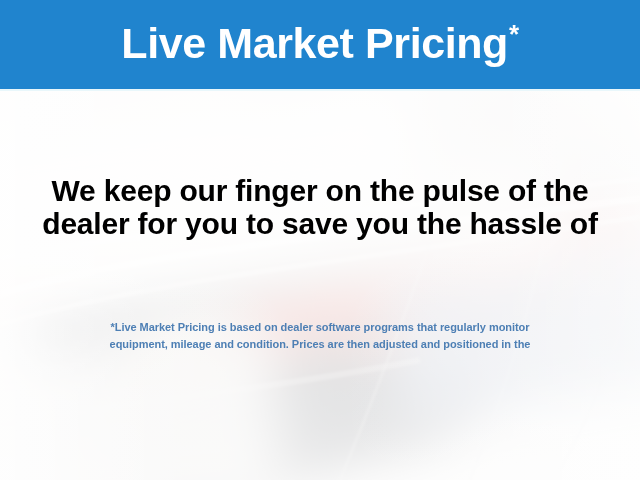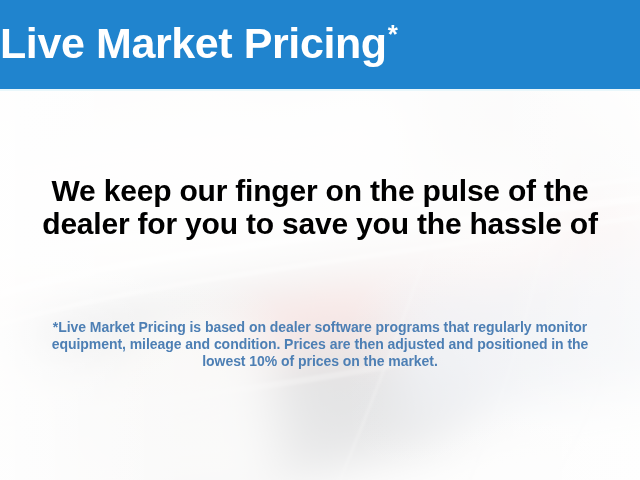--- a/index.html
+++ b/index.html
@@ -161,21 +161,21 @@
   .title-band {
     position: absolute;
     left: 0;
     top: 0;
     width: 640px;
     height: 89px;
     background: #2084ce;
     z-index: 3;
     display: flex;
     align-items: center;
-    justify-content: flex-start;
+    justify-content: center;
   }
   .title-band-underline {
     position: absolute;
     left: 0;
     top: 89px;
     width: 640px;
     height: 2px;
     background: #e9f7fb;
     z-index: 3;
   }
@@ -223,21 +223,21 @@
     white-space: nowrap;
   }
 
   .fineprint {
     position: absolute;
     left: 20px;
     top: 230px;
     width: 600px;
     text-align: center;
     color: #4d7fb4;
-    font-size: 14px;
+    font-size: 11px;
     font-weight: bold;
     line-height: 17px;
     letter-spacing: -0.05px;
   }
   .fineprint-line {
     display: block;
     white-space: nowrap;
   }
 </style>
 </head>
@@ -284,17 +284,16 @@
   <div class="content">
 
     <div class="headline">
       <span class="headline-line">We keep our finger on the pulse of the</span>
       <span class="headline-line">dealer for you to save you the hassle of</span>
     </div>
 
     <div class="fineprint">
       <span class="fineprint-line">*Live Market Pricing is based on dealer software programs that regularly monitor</span>
       <span class="fineprint-line">equipment, mileage and condition. Prices are then adjusted and positioned in the</span>
-      <span class="fineprint-line">lowest 10% of prices on the market.</span>
     </div>
 
   </div>
 </div>
 
 </body></html>

